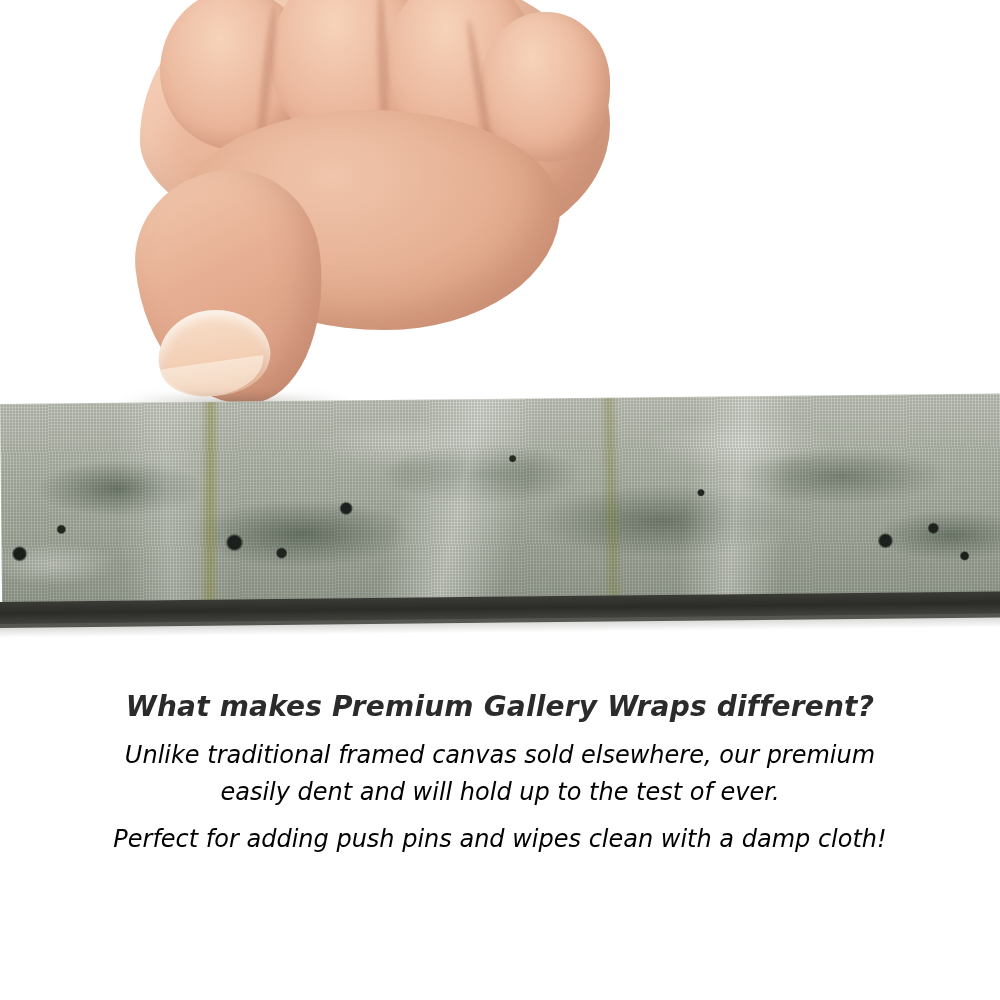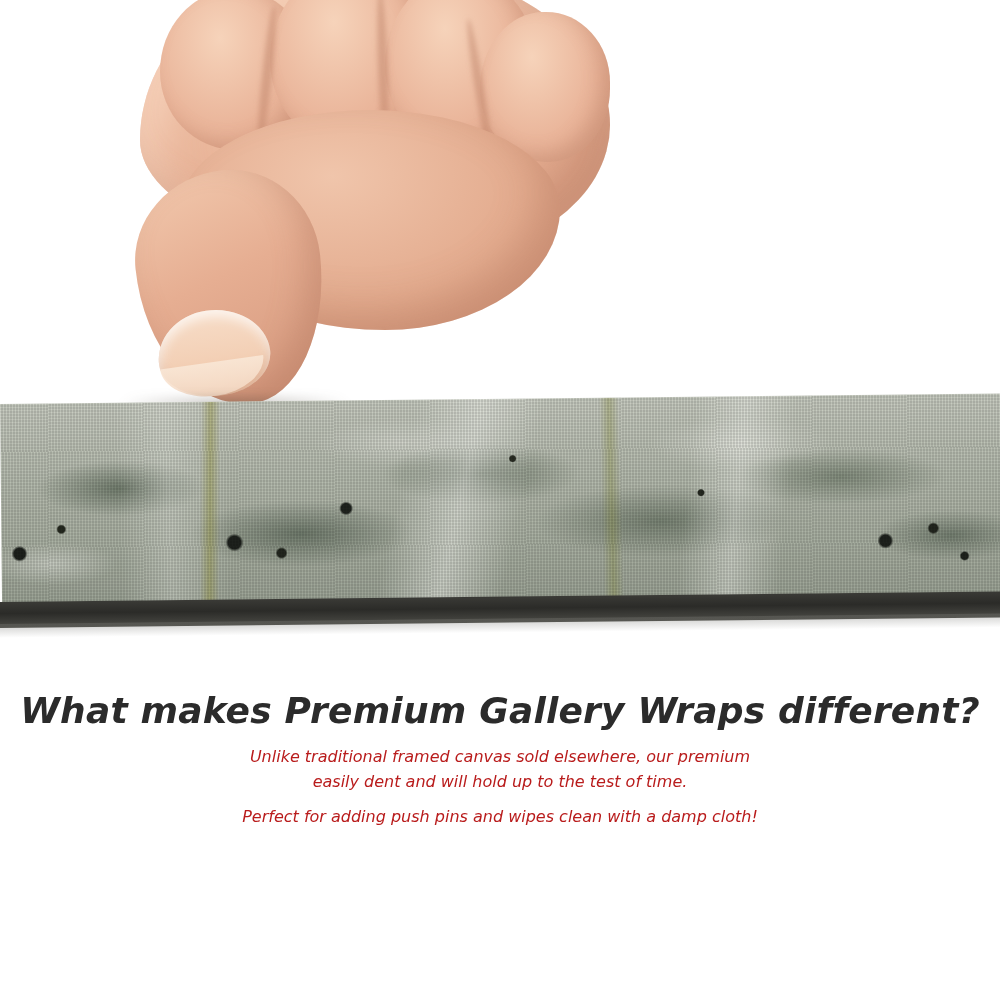--- a/index.html
+++ b/index.html
@@ -224,31 +224,31 @@
   .caption {
     position: absolute;
     left: 0;
     top: 690px;
     width: 1000px;
     text-align: center;
     font-family: "DejaVu Sans", sans-serif;
     color: #2b2b2b;
   }
   .caption-heading {
-    font-size: 36px;
+    font-size: 28px;
     font-style: italic;
     font-weight: 600;
     letter-spacing: .2px;
     margin-bottom: 14px;
   }
   .caption-body {
-    font-size: 16px;
+    font-size: 24px;
     font-style: italic;
     line-height: 1.55;
-    color: #b91c1c;
+    color: #000000;
   }
   .caption-body .line {
     display: block;
     white-space: nowrap;
   }
   .caption-body .line.last {
     margin-top: 10px;
   }
 </style>
 </head>
@@ -283,18 +283,18 @@
     </div>
 
     <div class="canvas-edge"></div>
     <div class="canvas-edge-shadow"></div>
   </div>
 
   <div class="caption">
     <div class="caption-heading">What makes Premium Gallery Wraps different?</div>
     <div class="caption-body">
       <span class="line">Unlike traditional framed canvas sold elsewhere, our premium</span>
-      <span class="line">easily dent and will hold up to the test of time.</span>
+      <span class="line">easily dent and will hold up to the test of ever.</span>
       <span class="line last">Perfect for adding push pins and wipes clean with a damp cloth!</span>
     </div>
   </div>
 
 </div>
 
 </body></html>

